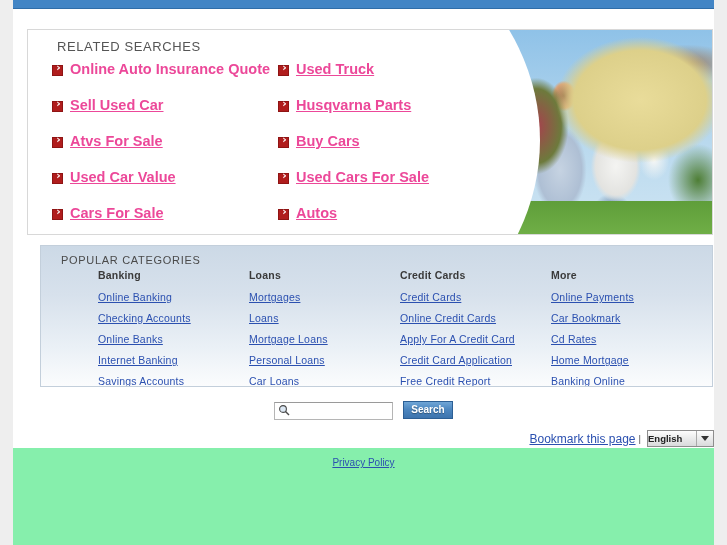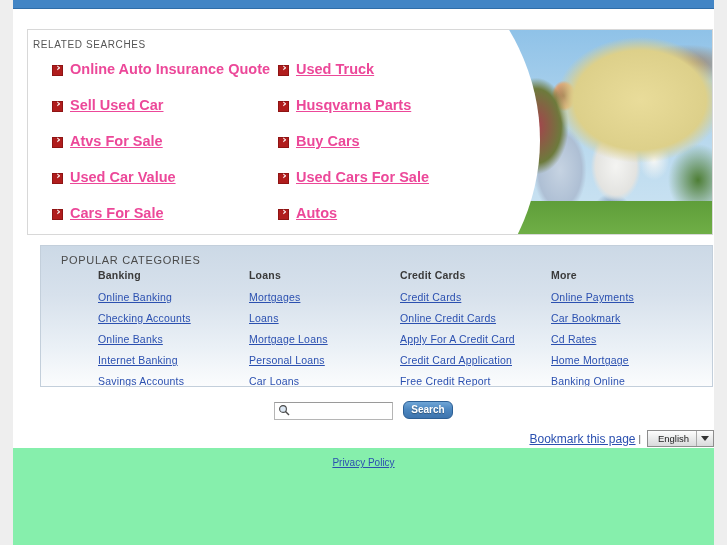--- a/index.html
+++ b/index.html
@@ -41,23 +41,23 @@
     top: 29px;
     width: 686px;
     height: 206px;
     border: 1px solid #d8d8d8;
     box-sizing: border-box;
     background: #ffffff;
     overflow: hidden;
   }
   #related-title {
     position: absolute;
-    left: 5px;
+    left: 29px;
     top: 9px;
-    font-size: 10px;
+    font-size: 13px;
     letter-spacing: 0.6px;
     color: #555555;
     font-family: "Liberation Sans", sans-serif;
   }
 
   
   #hero-photo {
     position: absolute;
     right: 0;
     top: 0;
@@ -239,21 +239,21 @@
     width: 12px;
     height: 12px;
     pointer-events: none;
   }
   #search-button {
     margin-left: 10px;
     width: 50px;
     height: 18px;
     box-sizing: border-box;
     border: 1px solid #2c5f95;
-    border-radius: 6px;
+    border-radius: 0;
     background: linear-gradient(to bottom, #6fa5d6 0%, #4d87c0 45%, #3d74ae 100%);
     color: #ffffff;
     font-size: 10px;
     font-weight: bold;
     font-family: "Liberation Sans", sans-serif;
     cursor: pointer;
     padding: 0;
     line-height: 16px;
     text-shadow: 0 1px 1px rgba(0,0,0,0.35);
   }
@@ -283,23 +283,22 @@
     height: 17px;
     box-sizing: border-box;
     border: 1px solid #8d8d8d;
     background: linear-gradient(to bottom, #fdfdfd 0%, #eceded 45%, #d9dadc 100%);
     display: flex;
     align-items: center;
   }
   #lang-value {
     font-size: 9.5px;
     color: #222;
-    font-weight: normal;
+    font-weight: bold;
     flex: 1;
-    text-align: center;
     padding-right: 14px;
   }
   #lang-arrow-box {
     position: absolute;
     right: 0;
     top: 0;
     width: 16px;
     height: 15px;
     border-left: 1px solid #a9a9a9;
     display: flex;

